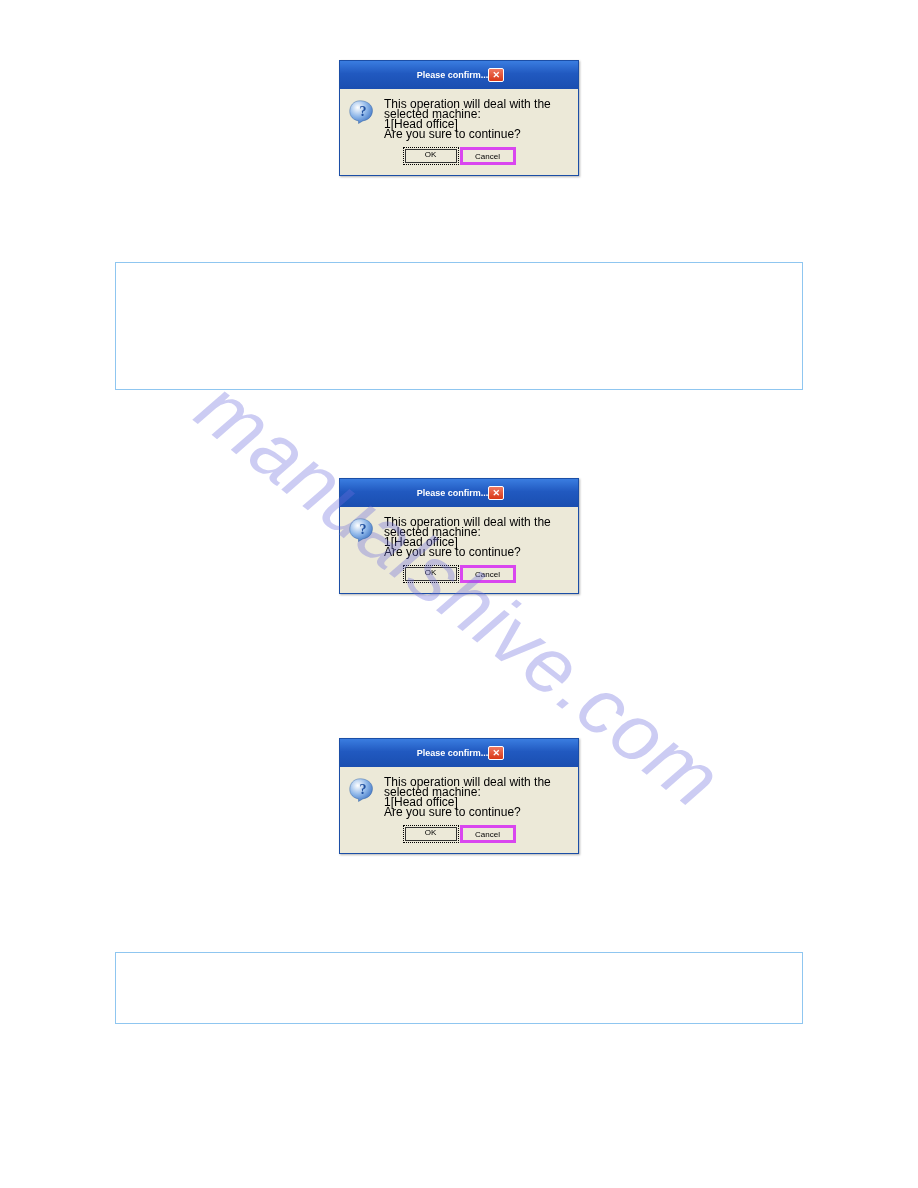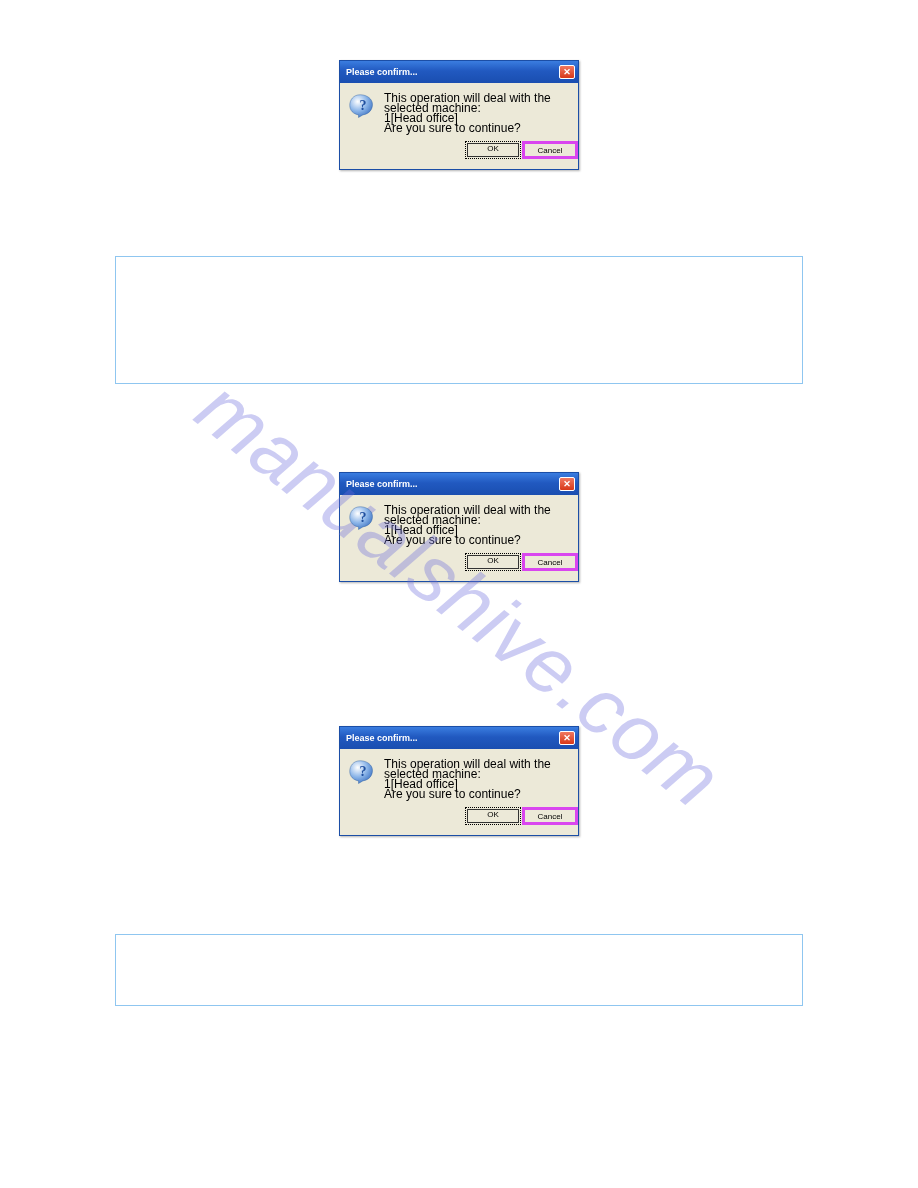--- a/index.html
+++ b/index.html
@@ -19,25 +19,25 @@
     position: relative;
   }
   .dialog {
     width: 240px;
     margin: 0 auto 20px auto;
     border: 1px solid #1b4ea6;
     background: #ece9d8;
     box-shadow: 1px 1px 2px rgba(0,0,0,0.3);
   }
   .titlebar {
-    height: 22px;
+    height: 28px;
     background: linear-gradient(to bottom, #3a7de0 0%, #2159c0 45%, #1a4eb0 100%);
     display: flex;
     align-items: center;
-    justify-content: space-between;
+    justify-content: center;
     padding: 0 3px 0 6px;
   }
   .titlebar-text {
     color: #ffffff;
     font-size: 9px;
     font-weight: bold;
     font-family: Tahoma, Arial, sans-serif;
   }
   .close-btn {
     width: 16px;
@@ -69,21 +69,21 @@
     line-height: 10px;
     font-family: Tahoma, Arial, sans-serif;
     color: #000000;
   }
   .dialog-text .l1 { display: block; }
   .dialog-text .l2 { display: block; }
   .dialog-text .l3 { display: block; }
   .dialog-buttons {
     display: flex;
     gap: 1px;
-    justify-content: flex-end;
+    justify-content: center;
     padding: 4px 0 10px 0;
   }
   .dlg-btn {
     width: 56px;
     height: 18px;
     font-size: 8px;
     font-family: Tahoma, Arial, sans-serif;
     background: #ece9d8;
     border: 3px solid #d946ef;
     text-align: center;

